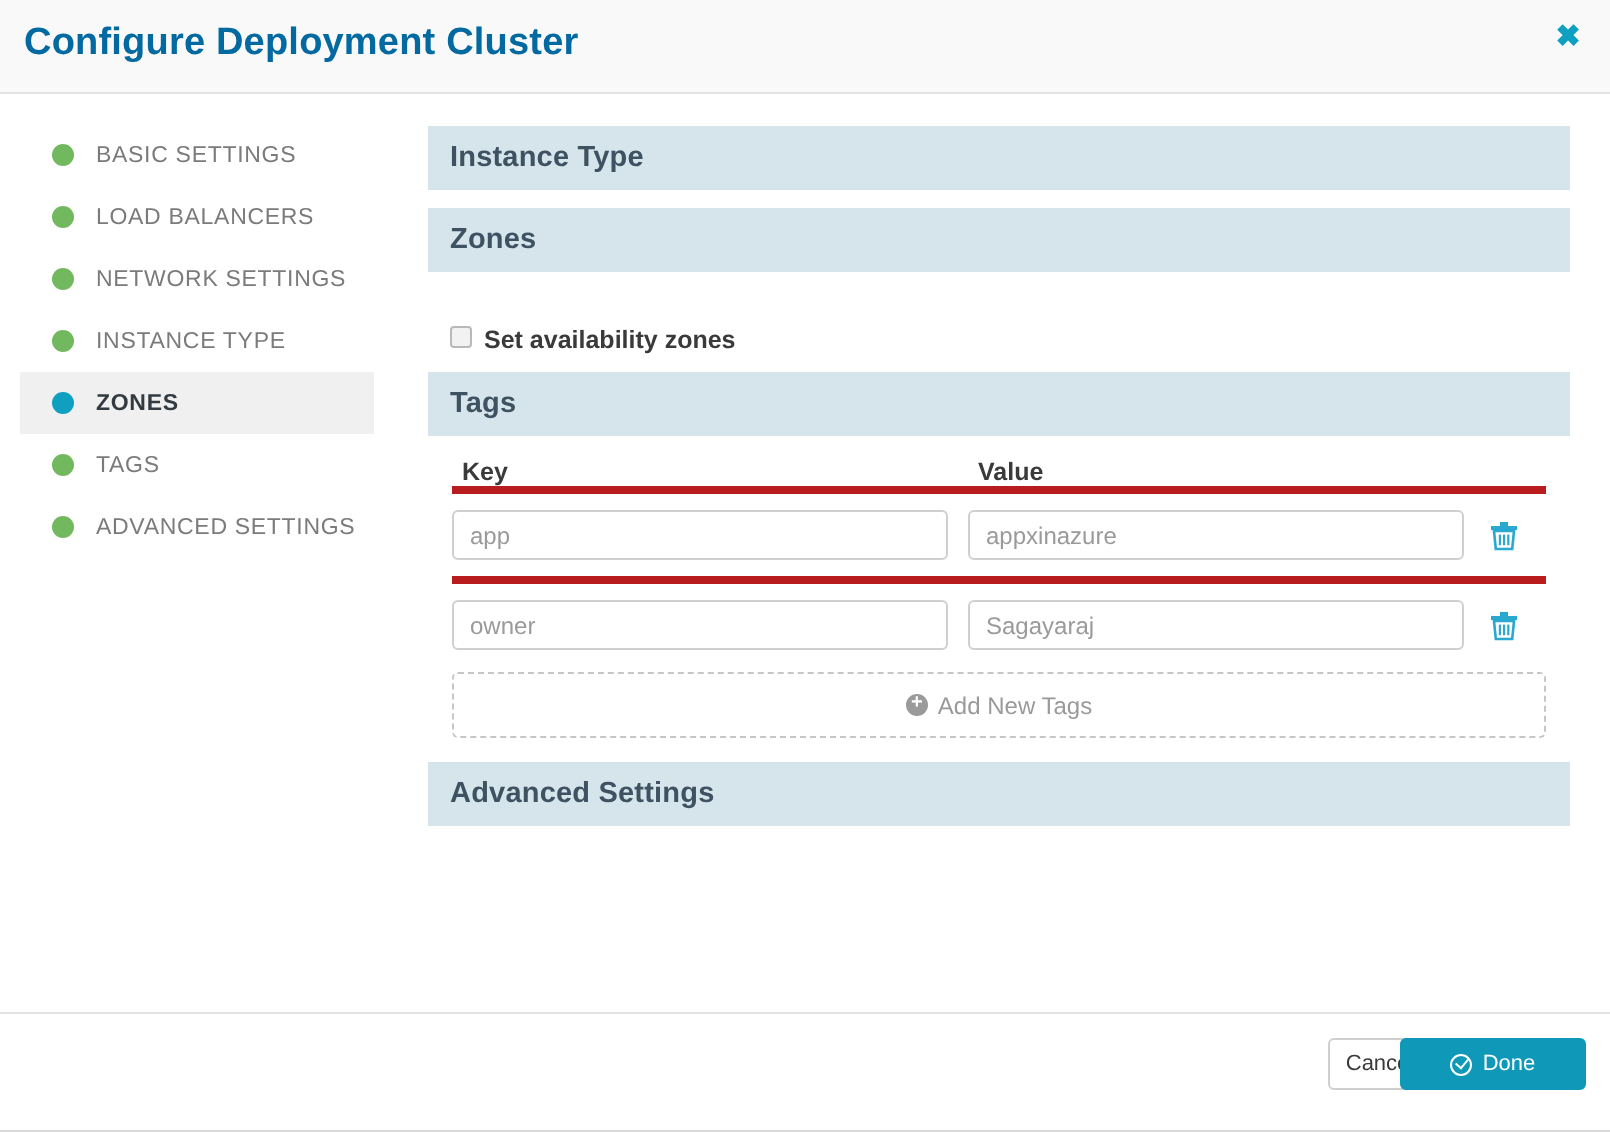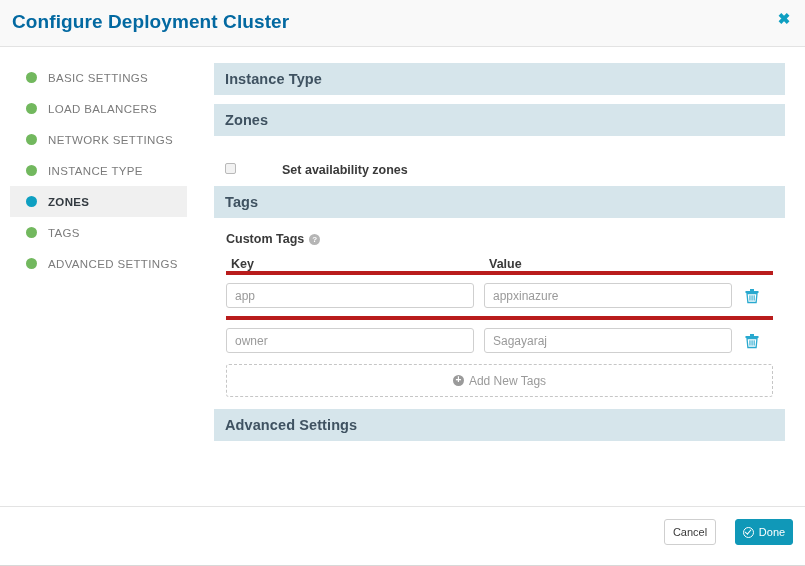--- a/index.html
+++ b/index.html
@@ -123,21 +123,20 @@
   }
   .sh-instance { margin-top: 16px; }
   .sh-zones    { margin-top: 9px; }
   .sh-tags     { margin-top: 9px; }
   .sh-adv      { margin-top: 9px; }
 
   
   .checkbox-row {
     display: flex;
     margin: 27px 0 0 26px;
-    gap: 40px;
   }
   .cb {
     -webkit-appearance: none;
     appearance: none;
     width: 11px;
     height: 11px;
     border: 1px solid #b9b9b9;
     background: #f2f2f2;
     border-radius: 2px;
     margin: 0 6px 0 0;
@@ -270,21 +269,21 @@
   }
   .btn-cancel {
     right: 89px;
     width: 52px;
     background: #ffffff;
     border: 1px solid #cfcfcf;
     color: #3a3a3a;
   }
   .btn-done {
     right: 12px;
-    width: 58px;
+    width: 93px;
     background: #1098b8;
     border: 1px solid #1098b8;
     color: #ffffff;
   }
   .check-icon {
     display: inline-block;
     width: 11px;
     height: 11px;
     border-radius: 50%;
     border: 1.4px solid #ffffff;
@@ -368,24 +367,20 @@
 
   <div class="checkbox-row">
     <input type="checkbox" class="cb" id="azcb" style="">
     <label class="cb-label" for="azcb">Set availability zones</label>
   </div>
 
   <div class="section-head sh-tags">Tags</div>
 
   <div class="tags-body">
 
-    <div class="custom-tags-label">
-      <span>Custom Tags</span>
-      <span class="help-icon">?</span>
-    </div>
 
     <div class="col-heads">
       <div class="col-key">Key</div>
       <div class="col-value">Value</div>
     </div>
 
     <div class="tag-row">
       <input class="tag-input in-key" value="app" style="">
       <input class="tag-input in-value" value="appxinazure" style="">
       <svg class="trash" viewBox="0 0 16 16">

